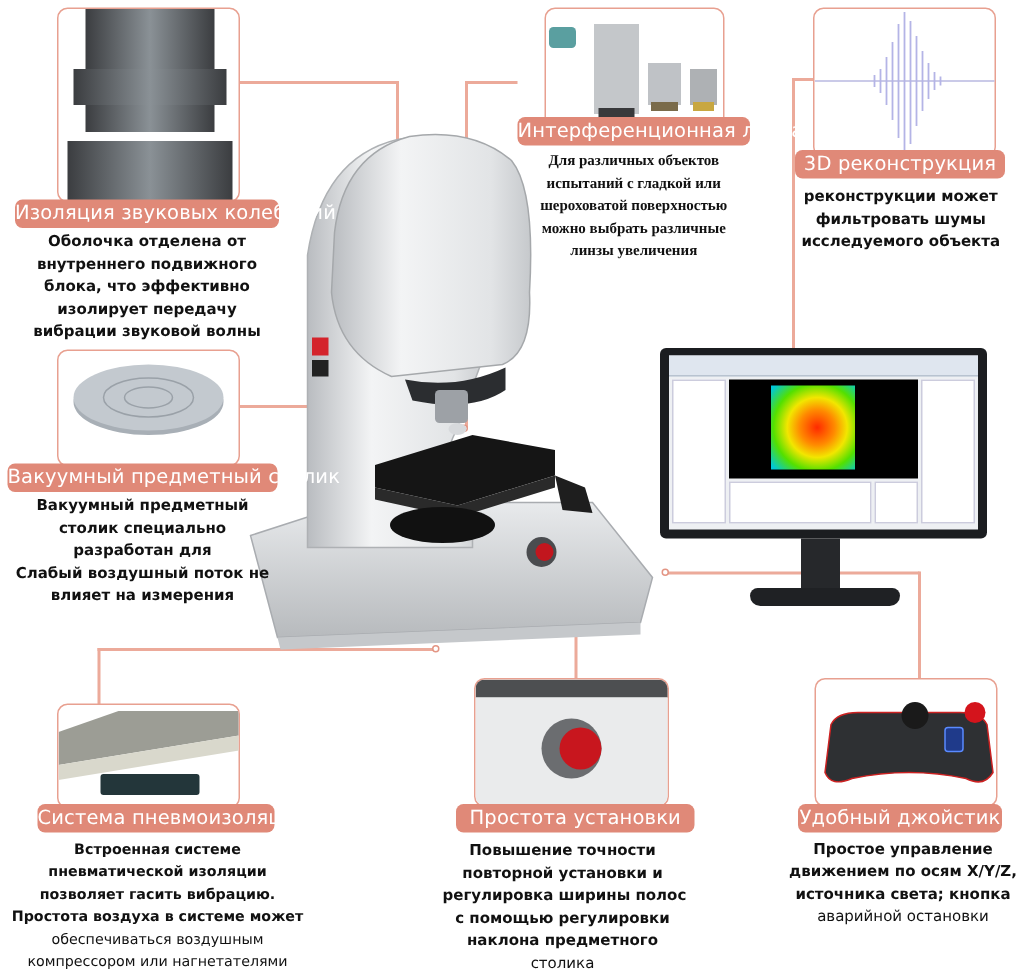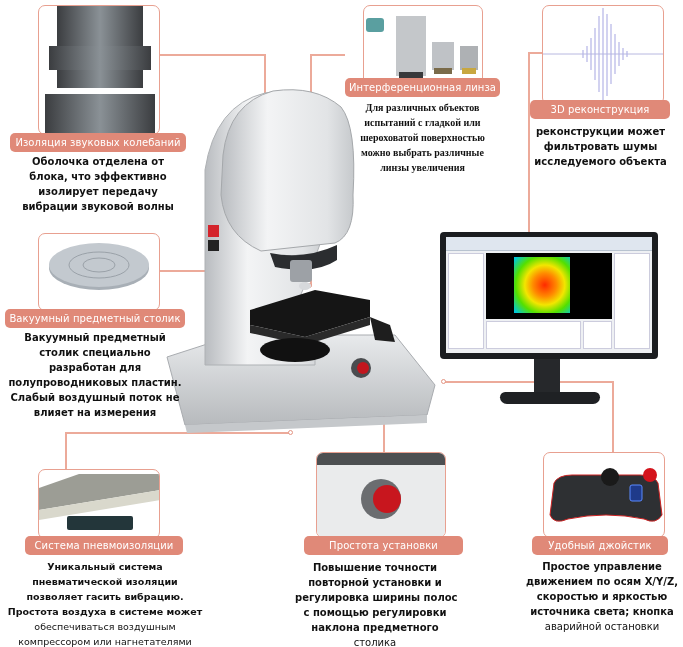--- a/index.html
+++ b/index.html
@@ -4,21 +4,21 @@
 <style>
   * { box-sizing: border-box; margin: 0; padding: 0; }
   html, body { width: 683px; height: 647px; background: #ffffff; overflow: hidden; }
   body { position: relative; font-family: "DejaVu Sans", sans-serif; color: #111; }
 
   .feature-frame {
     position: absolute; border: 1.5px solid #e8a090; border-radius: 7px; background: #fff; overflow: hidden;
   }
   .feature-label {
     position: absolute; background: #e08978; color: #fff; border-radius: 5px;
-    font-family: "DejaVu Sans", sans-serif; font-size: 10px; text-align: center;
+    font-family: "DejaVu Sans", sans-serif; font-size: 13px; text-align: center;
     line-height: 19px; height: 19px; white-space: nowrap; letter-spacing: 0.1px;
   }
   .feature-desc {
     position: absolute; text-align: center; font-family: "DejaVu Sans", sans-serif;
     font-size: 10px; font-weight: bold; line-height: 15px; color: #111;
   }
   .feature-desc span { display: block; white-space: nowrap; }
   .feature-desc span.light { font-weight: normal; }
   .line { position: absolute; background: #ecaa9a; }
   .dot { position: absolute; width: 5px; height: 5px; border-radius: 50%; background: #fff; border: 1px solid #e39584; }
@@ -113,20 +113,21 @@
       </defs>
     <rect x="18" y="0" width="86" height="48" fill="url(#cylG)"></rect>
     <rect x="10" y="40" width="102" height="24" fill="url(#cylG)"></rect>
     <rect x="18" y="64" width="86" height="18" fill="url(#cylG)"></rect>
     <rect x="6" y="88" width="110" height="42" fill="url(#cylG)"></rect>
   </svg>
 </div>
 <div class="feature-label" style="left:10px;top:133px;width:176px;">Изоляция звуковых колебаний</div>
 <div class="feature-desc" style="left:10px;top:154px;width:176px;">
   <span>Оболочка отделена от</span>
+  <span>внутреннего подвижного</span>
   <span>блока, что эффективно</span>
   <span>изолирует передачу</span>
   <span>вибрации звуковой волны</span>
 </div>
 
 <div class="feature-frame" style="left:363px;top:5px;width:120px;height:80px;">
   <svg width="120" height="80" viewBox="0 0 120 80">
     <rect x="2" y="12" width="18" height="14" rx="3" fill="#5a9fa0"></rect>
     <rect x="32" y="10" width="30" height="60" fill="#c4c7ca"></rect>
     <rect x="35" y="66" width="24" height="10" fill="#38393b"></rect>
@@ -177,35 +178,34 @@
     <ellipse cx="60" cy="31" rx="50" ry="22" fill="#c3c9cf"></ellipse>
     <ellipse cx="60" cy="31" rx="30" ry="13" fill="none" stroke="#9aa1a8"></ellipse>
     <ellipse cx="60" cy="31" rx="16" ry="7" fill="none" stroke="#9aa1a8"></ellipse>
   </svg>
 </div>
 <div class="feature-label" style="left:5px;top:309px;width:180px;">Вакуумный предметный столик</div>
 <div class="feature-desc" style="left:5px;top:330px;width:180px;">
   <span>Вакуумный предметный</span>
   <span>столик специально</span>
   <span>разработан для</span>
-  <span>полупроводниковых пластин.</span>
   <span>Слабый воздушный поток не</span>
   <span>влияет на измерения</span>
 </div>
 
 <div class="feature-frame" style="left:38px;top:469px;width:122px;height:70px;">
   <svg width="122" height="70" viewBox="0 0 122 70">
     <path d="M0 18 L40 4 L122 4 L122 20 L0 40 Z" fill="#9c9d95"></path>
     <path d="M0 40 L122 20 L122 30 L0 50 Z" fill="#d9d8cc"></path>
     <rect x="28" y="46" width="66" height="14" rx="2" fill="#23363a"></rect>
   </svg>
 </div>
 <div class="feature-label" style="left:25px;top:536px;width:158px;">Система пневмоизоляции</div>
 <div class="feature-desc" style="left:5px;top:559px;width:200px;font-size:9.5px;">
-  <span>Уникальный система</span>
+  <span>Встроенная системе</span>
   <span>пневматической изоляции</span>
   <span>позволяет гасить вибрацию.</span>
   <span>Простота воздуха в системе может</span>
   <span class="light">обеспечиваться воздушным</span>
   <span class="light">компрессором или нагнетателями</span>
 </div>
 
 <div class="feature-frame" style="left:316px;top:452px;width:130px;height:86px;">
   <svg width="130" height="86" viewBox="0 0 130 86">
     <rect x="0" y="0" width="130" height="12" fill="#4d4f51"></rect>
@@ -229,16 +229,15 @@
     <path d="M10 30 Q14 22 28 22 L96 22 Q110 22 114 30 L118 62 Q112 72 100 66 Q62 58 24 66 Q10 72 6 62 Z" fill="#2e3033" stroke="#c22" stroke-width="1"></path>
     <circle cx="66" cy="24" r="9" fill="#1a1a1a"></circle>
     <rect x="86" y="32" width="12" height="16" rx="2" fill="#1f3a8a" stroke="#5a8aff"></rect>
     <circle cx="106" cy="22" r="7" fill="#d4141c"></circle>
   </svg>
 </div>
 <div class="feature-label" style="left:532px;top:536px;width:136px;">Удобный джойстик</div>
 <div class="feature-desc" style="left:522px;top:559px;width:160px;">
   <span>Простое управление</span>
   <span>движением по осям X/Y/Z,</span>
-  <span>скоростью и яркостью</span>
   <span>источника света; кнопка</span>
   <span class="light">аварийной остановки</span>
 </div>
 
 </body></html>

